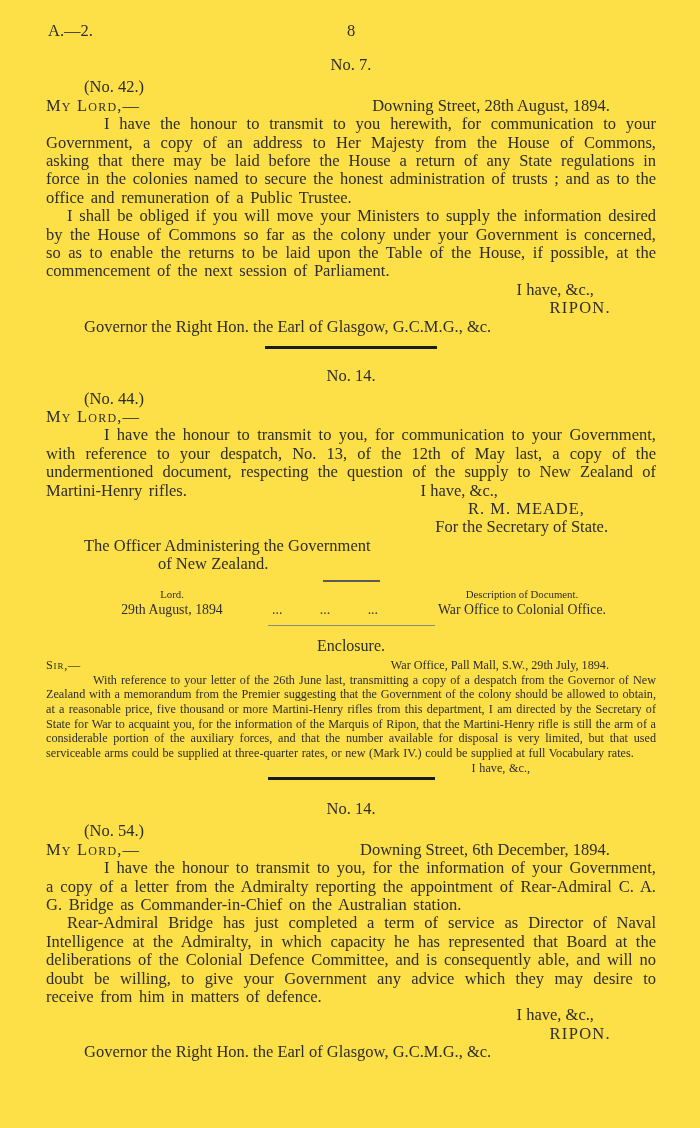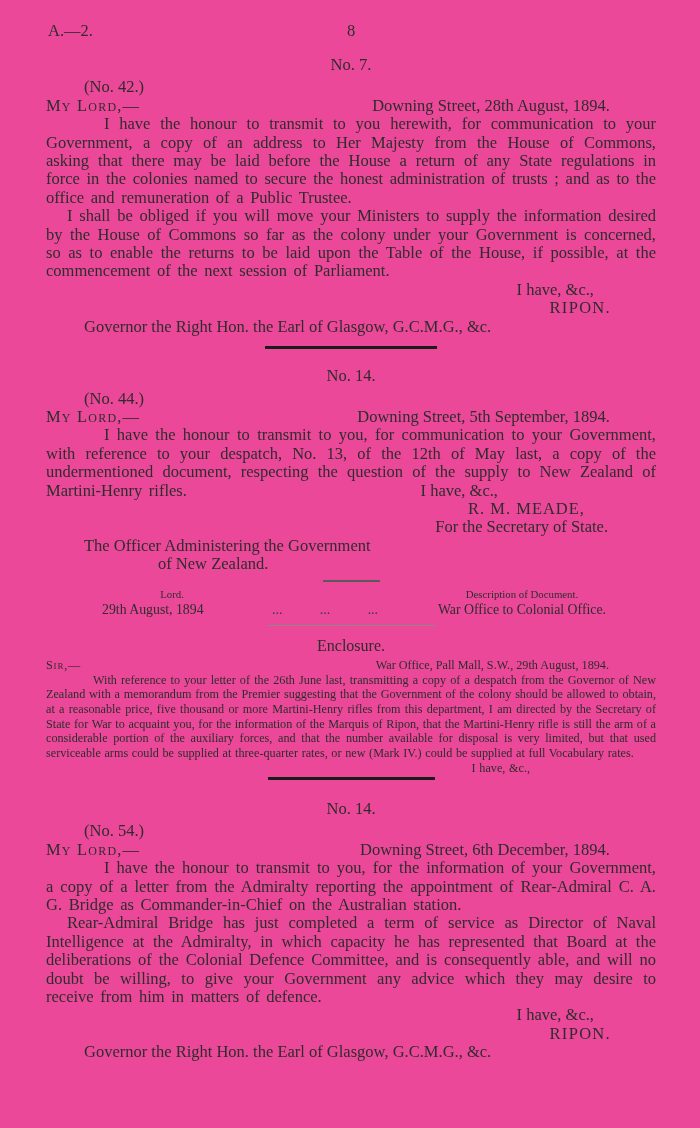--- a/index.html
+++ b/index.html
@@ -3,21 +3,21 @@
 <meta charset="utf-8">
 <style>
   html, body { margin:0; padding:0; background:#d8d8d4; }
   .page {
     position: relative;
     width: 700px;
     height: 1128px;
     margin: 0 auto;
     box-sizing: border-box;
     padding: 22px 44px 0 46px;
-    background: #ec4899;
+    background: #fde047;
     color: #2d2d2d;
     font-family: "Liberation Serif", "DejaVu Serif", serif;
     font-size: 16.5px;
     line-height: 18.4px;
     overflow: hidden;
   }
   .page * { box-sizing: border-box; }
   p, div, h1, h2 { margin:0; padding:0; font-weight:normal; }
 
   .page-header { position: relative; height: 19px; }
@@ -51,21 +51,21 @@
   .rule-thick { width: 172px; height: 3px; background: #1b1b1b; margin: 10px auto 18px; }
   .rule-thick-2 { width: 167px; height: 3px; background: #1b1b1b; margin: 16px auto 20px; }
   .rule-short { width: 57px; height: 2px; background: #5a5a5a; margin: 6px auto 6px; }
   .rule-thin { width: 167px; height: 1px; background: #8a8a88; margin: 7px auto 0; }
 
   .doc-table { margin-left: 56px; width: 540px; margin-top: 2px; }
   .tbl-grid { display: grid; grid-template-columns: 140px 160px 240px; }
   .tbl-head { font-size: 10.8px; line-height: 13px; }
   .th { text-align: center; }
   .tbl-row { font-size: 13.8px; line-height: 17px; }
-  .td-date { }
+  .td-date { text-align: center; }
   .td-dots { display: flex; justify-content: space-between; padding: 0 24px 0 30px; color: #3c3c3c; }
   .td-desc { text-align: center; }
 
   .enclosure-heading { text-align: center; margin-top: 11px; font-size: 16px; }
   .enclosure { font-size: 12.2px; line-height: 14.7px; margin-top: 3px; }
   .enc-salute { font-variant: small-caps; letter-spacing: 0.8px; }
   .enc-dateline { margin-left: auto; margin-right: 47px; white-space: nowrap; }
   .enc-para { text-align: justify; text-indent: 47px; word-spacing: 0.6px; }
   .enc-vale { float: right; margin-right: 126px; text-indent: 0; }
   .enc-footer { display: flex; clear: both; }
@@ -96,21 +96,20 @@
     <div class="addressee">Governor the Right Hon. the Earl of Glasgow, G.C.M.G., &amp;c.</div>
   </div>
 
   <div class="rule-thick"></div>
 
   <div>
     <div class="letter-heading">No. 14.</div>
     <div class="despatch-ref">(No. 44.)</div>
     <div class="salute-row">
       <span class="salutation">My Lord,—</span>
-      <span class="dateline">Downing Street, 5th September, 1894.</span>
     </div>
     <p class="para indent-lg">
       <span>I have the honour to transmit to you, for communication to your Government, with reference to your despatch, No. 13, of the 12th of May last, a copy of the undermentioned document, respecting the question of the supply to New Zealand of Martini-Henry rifles.</span>
       <span class="vale-inline">I have, &amp;c.,</span>
     </p>
     <div class="sig-meade">R. M. MEADE,</div>
     <div class="sig-for">For the Secretary of State.</div>
     <div class="addressee">The Officer Administering the Government</div>
     <div class="addressee-l2">of New Zealand.</div>
 
@@ -133,21 +132,21 @@
       </div>
     </div>
 
     <div class="rule-thin"></div>
 
     <div>
       <div class="enclosure-heading">Enclosure.</div>
       <div class="enclosure">
         <div class="salute-row">
           <span class="enc-salute">Sir,—</span>
-          <span class="enc-dateline">War Office, Pall Mall, S.W., 29th August, 1894.</span>
+          <span class="enc-dateline">War Office, Pall Mall, S.W., 29th July, 1894.</span>
         </div>
         <p class="enc-para">
           <span>With reference to your letter of the 26th June last, transmitting a copy of a despatch from the Governor of New Zealand with a memorandum from the Premier suggesting that the Government of the colony should be allowed to obtain, at a reasonable price, five thousand or more Martini-Henry rifles from this department, I am directed by the Secretary of State for War to acquaint you, for the information of the Marquis of Ripon, that the Martini-Henry rifle is still the arm of a considerable portion of the auxiliary forces, and that the number available for disposal is very limited, but that used serviceable arms could be supplied at three-quarter rates, or new (Mark IV.) could be supplied at full Vocabulary rates.</span>
           <span class="enc-vale">I have, &amp;c.,</span>
         </p>
       </div>
     </div>
   </div>
 
   <div class="rule-thick rule-thick-2"></div>

